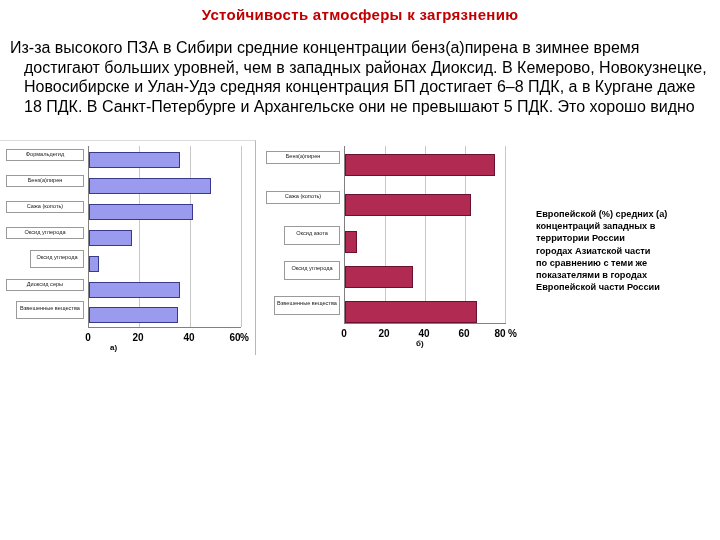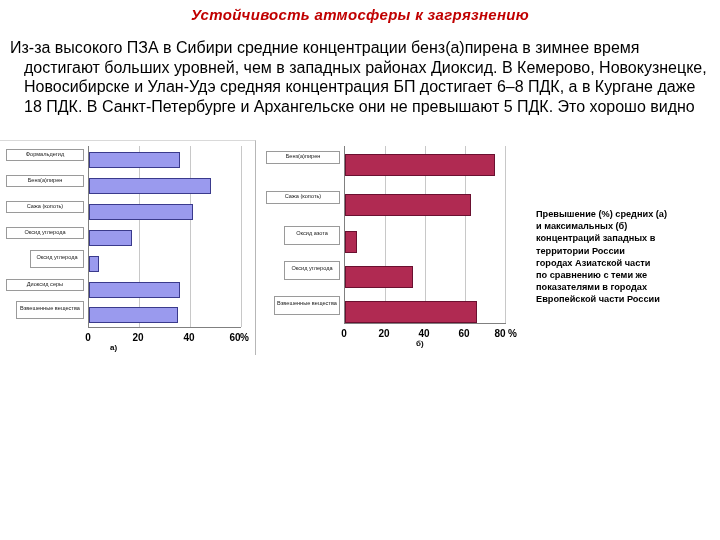--- a/index.html
+++ b/index.html
@@ -21,21 +21,20 @@
     height: 540px;
   }
   .title {
     position: absolute;
     left: 0;
     top: 6px;
     width: 720px;
     text-align: center;
     font-size: 15px;
     font-weight: bold;
-    font-style: italic;
     color: #c00000;
     letter-spacing: 0.3px;
   }
   .body-text {
     position: absolute;
     left: 10px;
     top: 38px;
     width: 700px;
     font-size: 16px;
     color: #000000;
@@ -201,22 +200,21 @@
     <div class="tick-label" style="left:116px; top:188px; width:24px;">20</div>
     <div class="tick-label" style="left:156px; top:188px; width:24px;">40</div>
     <div class="tick-label" style="left:196px; top:188px; width:24px;">60</div>
     <div class="tick-label" style="left:232px; top:188px; width:24px;">80</div>
     <div class="tick-label" style="left:252px; top:188px; width:16px; text-align:left;">%</div>
 
     <div class="axis-caption" style="left:160px; top:199px;">б)</div>
   </div>
 
   <div class="caption">
-    <p>Превышение (%) средних (а)</p>
-    <p>и максимальных (б)</p>
+    <p>Европейской (%) средних (а)</p>
     <p>концентраций западных в</p>
     <p>территории России</p>
     <p>городах Азиатской части</p>
     <p>по сравнению с теми же</p>
     <p>показателями в городах</p>
     <p>Европейской части России</p>
   </div>
 
 </div>
 

